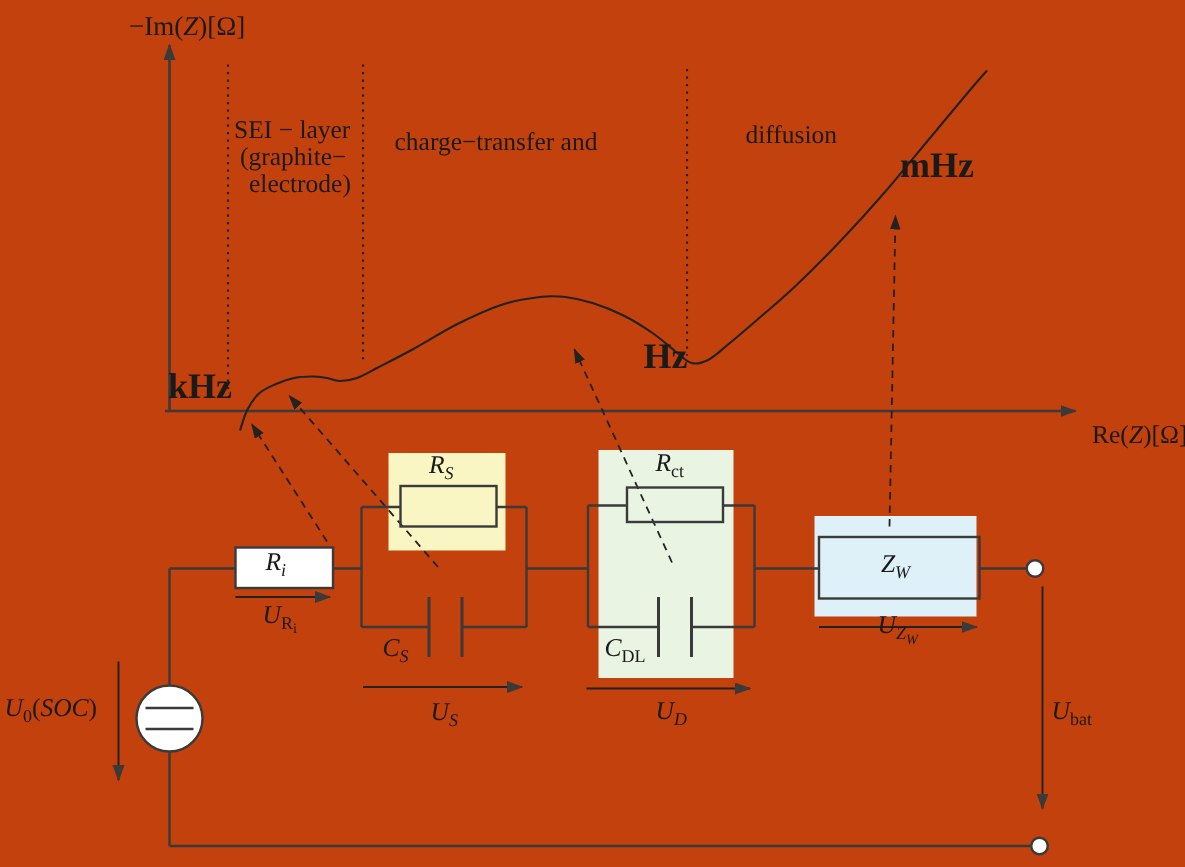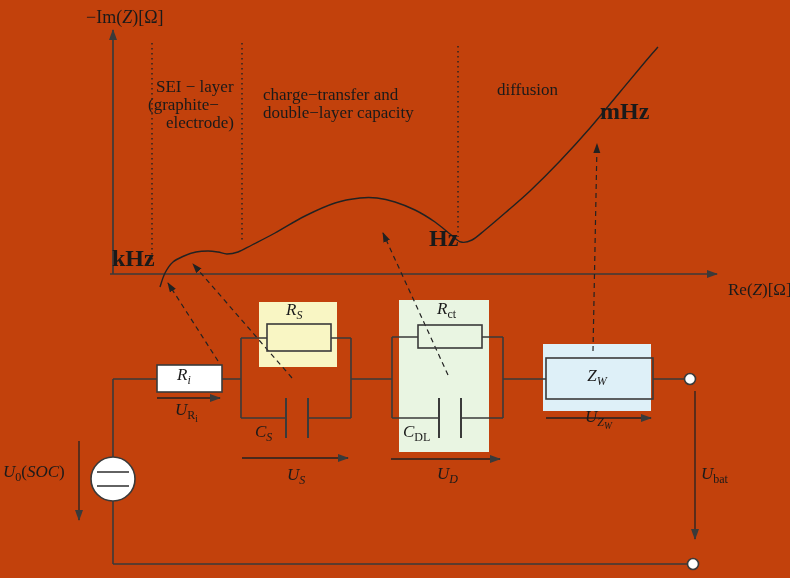--- a/index.html
+++ b/index.html
@@ -94,25 +94,24 @@
     <line x1="546" y1="418" x2="651" y2="418" marker-end="url(#ah)"></line>
     <line x1="79" y1="441" x2="79" y2="520" marker-end="url(#ah)"></line>
     <line x1="695" y1="391" x2="695" y2="539" marker-end="url(#ah)"></line>
   </g>
 </svg>
 
 <div class="lbl" style="left:86px;top:8px;font-size:18px;"><span class="">−Im(</span><span class=" m-it">Z</span><span class="">)[Ω]</span></div>
 <div class="lbl" style="left:728px;top:281px;"><span class="">Re(</span><span class=" m-it">Z</span><span class="">)[Ω]</span></div>
 
 <div class="lbl" style="left:156px;top:78px;">SEI − layer</div>
-<div class="lbl" style="left:148px;top:96px;">(graphite−</div>
+<div class="lbl" style="left:160px;top:96px;">(graphite−</div>
 <div class="lbl" style="left:156px;top:114px;margin-left:10px;">electrode)</div>
 
 <div class="lbl" style="left:263px;top:86px;">charge−transfer and</div>
-<div class="lbl" style="left:263px;top:104px;">double−layer capacity</div>
 
 <div class="lbl" style="left:497px;top:81px;">diffusion</div>
 
 <div class="lbl bold" style="left:112px;top:249px;">kHz</div>
 <div class="lbl bold" style="left:429px;top:229px;">Hz</div>
 <div class="lbl bold" style="left:600px;top:102px;">mHz</div>
 
 <div class="lbl" style="left:3px;top:463px;"><span class=" m-it">U</span><span class="m-lv1">0</span><span class="">(</span><span class=" m-it">SOC</span><span class="">)</span></div>
 <div class="lbl" style="left:177px;top:342px;margin-top:24px;"><span class=" m-it">R</span><span class="m-lv1 m-it">i</span></div>
 <div class="lbl" style="left:175px;top:401px;"><span class=" m-it">U</span><span class="m-lv1">R</span><span class="m-lv2">i</span></div>

